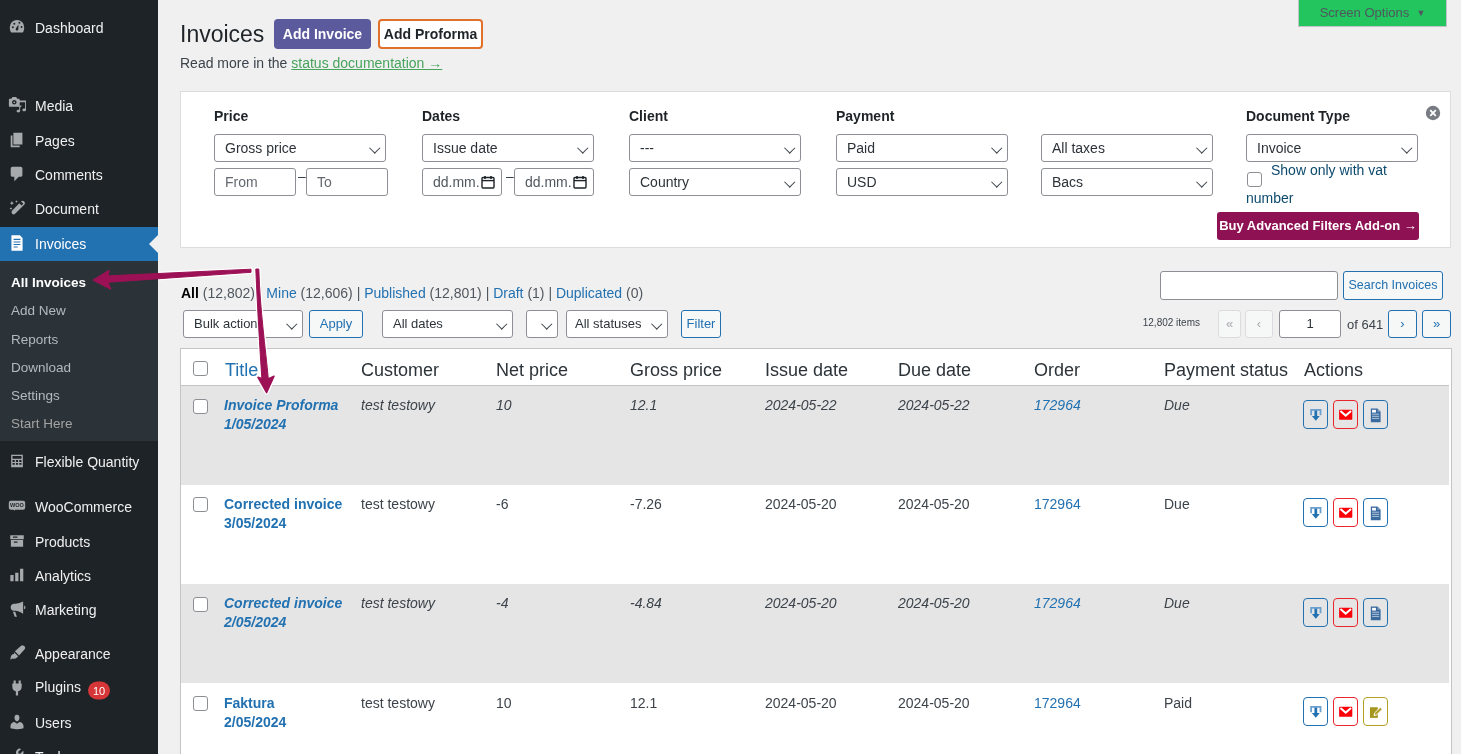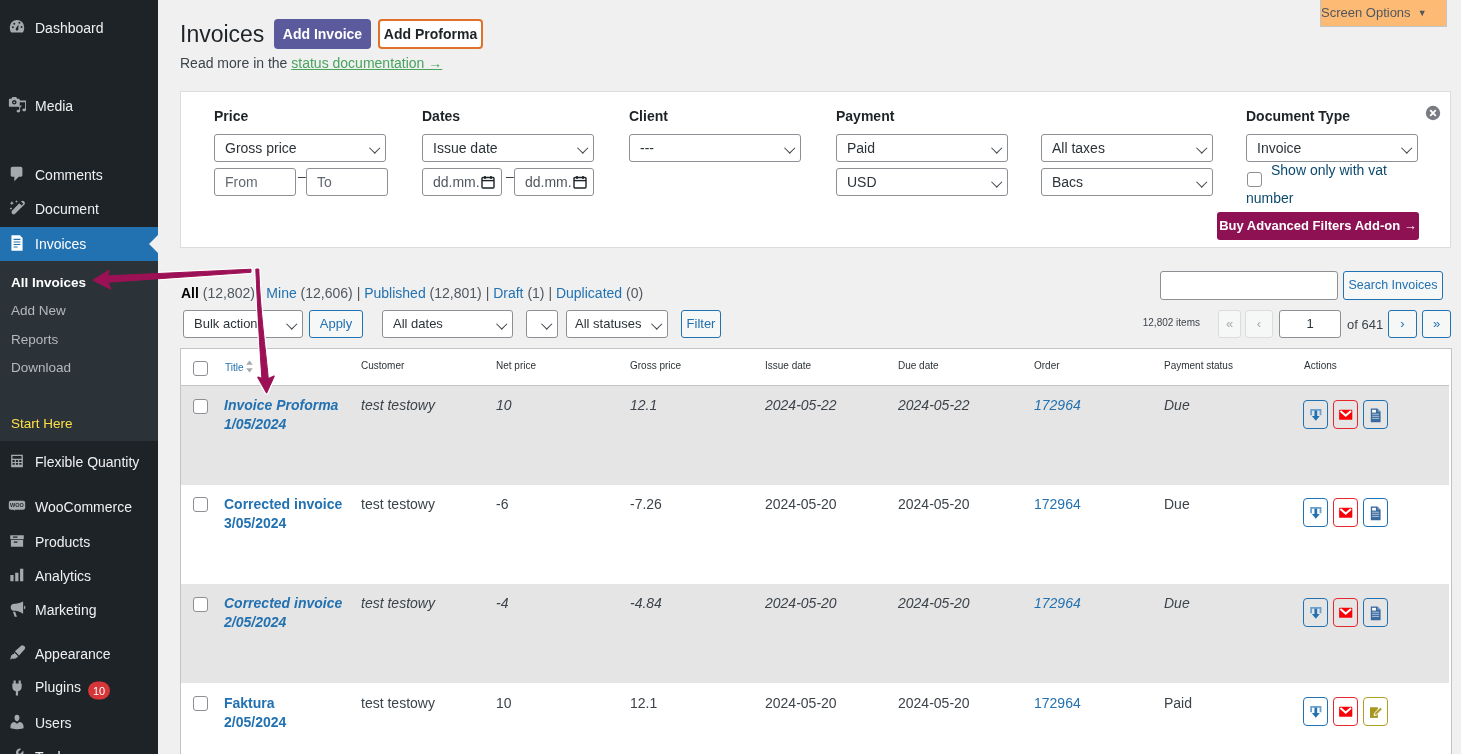--- a/index.html
+++ b/index.html
@@ -11,26 +11,26 @@
 .mitem { position:absolute; left:0; width:158px; height:34px; font-size:14px; color:#f0f0f1; }
 .mitem .ic { position:absolute; left:8px; top:7px; width:18px; height:18px; color:#a7aaad; }
 .mitem .lb { position:absolute; left:35px; top:50%; transform:translateY(-50%); white-space:nowrap; }
 .mitem.active { background:#2271b1; color:#fff; }
 .mitem.active .ic { color:#fff; }
 .mitem.active:after { content:""; position:absolute; right:0; top:50%; margin-top:-9px; border:9px solid transparent; border-right-color:#f0f0f1; }
 #submenu { position:absolute; left:0; top:261px; width:158px; height:180px; background:#2c3338; }
 .smitem { position:absolute; left:0; width:158px; height:28px; font-size:13.5px; color:#b4b9be; }
 .smitem .lb { position:absolute; left:11px; top:50%; transform:translateY(-50%); white-space:nowrap; }
 .smitem.cur { color:#fff; font-weight:bold; }
-.smitem.green { color:#fde047;text-decoration:underline; }
+.smitem.green { color:#a3a3a3;text-decoration:underline; }
 .badge { display:inline-block; background:#d63638; color:#fff; border-radius:9px; font-size:11px; height:18px; line-height:18px; padding:0 5px; min-width:8px; text-align:center; margin-left:7px; vertical-align:-3px; }
 
 
 #content { position:absolute; left:158px; top:0; width:1303px; height:754px; }
-#screenopts { position:absolute; right:14px; top:0; width:127px; height:27px; background:#fdba74; border:1px solid #c3c4c7; border-top:none; font-size:13px; color:#50575e; line-height:26px; }
+#screenopts { position:absolute; right:14px; top:0; width:149px; height:27px; background:#22c55e; border:1px solid #c3c4c7; border-top:none; font-size:13px; color:#50575e; text-align:center; line-height:26px; }
 h1 { position:absolute; left:22px; top:19px; font-size:23px; font-weight:400; color:#1d2327; line-height:30px; }
 .pbtn { position:absolute; top:19px; height:30px; border-radius:4px; font-weight:bold; font-size:14px; line-height:28px; text-align:center; }
 #btn-addinv { left:116px; width:97px; background:#5b5a9d; color:#fff; line-height:30px; }
 #btn-addpro { left:220px; width:105px; background:#fff; color:#1d2327; border:2px solid #e0702a; line-height:26px; }
 #readmore { position:absolute; left:22px; top:55px; font-size:14px; color:#3c434a; }
 #readmore a { color:#48a35c; text-decoration:underline; }
 
 
 #fpanel { position:absolute; left:22px; top:91px; width:1271px; height:157px; background:#fff; border:1px solid #dcdcde; }
 .flabel { position:absolute; font-weight:bold; font-size:14px; color:#1d2327; }
@@ -52,21 +52,21 @@
 
 .cbtn { position:absolute; top:310px; height:28px; background:#f6f7f7; border:1px solid #2271b1; border-radius:3px; color:#2271b1; text-align:center; line-height:26px; font-size:13px; }
 #itemscount { position:absolute; left:930px; top:317px; width:112px; text-align:right; font-size:10px; color:#3c434a; }
 .pgbox { position:absolute; top:310px; height:28px; border-radius:3px; font-size:13px; text-align:center; line-height:26px; }
 .pgdis { background:#f6f7f7; border:1px solid #dcdcde; color:#a7aaad; }
 .pgen { background:#f6f7f7; border:1px solid #2271b1; color:#2271b1; }
 
 
 #table { position:absolute; left:22px; top:348px; width:1271.5px; height:420px; background:#fff; border:1px solid #c3c4c7; border-bottom:none; }
 #thead { position:absolute; left:0; top:0; width:1268px; height:36.5px; background:#fff; border-bottom:1px solid #c3c4c7; }
-.th { position:absolute; top:11px; font-size:10px; color:#2c3338; }
+.th { position:absolute; top:11px; font-size:18px; color:#2c3338; }
 .row { position:absolute; left:0; width:1268px; height:99.5px; }
 .row.alt { background:#e5e5e5;font-style:italic; }
 .cell { position:absolute; top:11.5px; font-size:14px; color:#3c434a; }
 .rtitle { position:absolute; left:43px; top:10.5px; font-size:14px; font-weight:bold; color:#2271b1; line-height:19px; }
 .cb { position:absolute; width:15px; height:15px; background:#fff; border:1px solid #8c8f94; border-radius:3px; }
 .olink { color:#2271b1; }
 .abtn { position:absolute; top:14px; width:25px; height:29px; border-radius:4px; background:transparent; }
 .abtn svg { position:absolute; left:4px; top:6px; }
 
 .ab-dl { border:1px solid #2271b1; }
@@ -111,20 +111,26 @@
         <path fill-rule="evenodd" d="M10 2.2a8 8 0 00-8 8c0 2.2.4 4.2 1.6 6h12.8c1.2-1.8 1.6-3.8 1.6-6a8 8 0 00-8-8zm-4.6 9.3a1.1 1.1 0 110-2.2 1.1 1.1 0 010 2.2zM7 7.6a1.1 1.1 0 110-2.2 1.1 1.1 0 010 2.2zm4.5 5.3c-.5 1-1.4 1.4-2.2 1s-.9-1.5-.4-2.5l2.7-4.2-.1 5.7zm1.2-6.4a1.1 1.1 0 110-2.2 1.1 1.1 0 010 2.2zm2.4 4.6a1.1 1.1 0 110-2.2 1.1 1.1 0 010 2.2z"></path>
       </svg>
       <span class="lb">Dashboard</span>
     </div>
   <div class="mitem" style="top:89px">
       <svg class="ic" viewBox="0 0 20 20" fill="currentColor">
         <path d="M13 11V4c0-.55-.45-1-1-1h-1.67L9 1H5L3.67 3H2c-.55 0-1 .45-1 1v7c0 .55.45 1 1 1h10c.55 0 1-.45 1-1zM7 4.5c1.38 0 2.5 1.12 2.5 2.5S8.38 9.5 7 9.5 4.5 8.38 4.5 7s1.12-2.5 2.5-2.5zM7 8c.55 0 1-.45 1-1s-.45-1-1-1-1 .45-1 1 .45 1 1 1zm12-3h-7.5c.32.31.5.74.5 1.19V7h7v7.24c-.29-.14-.62-.24-1-.24-1.1 0-2 .67-2 1.5s.9 1.5 2 1.5 2-.67 2-1.5V5zm-4 6.5v-1.25l-2.5.75v4.49c-.29-.15-.62-.24-1-.24-1.1 0-2 .67-2 1.5s.9 1.5 2 1.5 2-.67 2-1.5v-3.85z"></path>
       </svg>
       <span class="lb">Media</span>
     </div>
+  <div class="mitem" style="top:124px">
+      <svg class="ic" viewBox="0 0 20 20" fill="currentColor">
+        <path d="M6 15V2h10v13H6zm-1 1h8v2H3V5h2v11z"></path>
+      </svg>
+      <span class="lb">Pages</span>
+    </div>
   <div class="mitem" style="top:158px">
       <svg class="ic" viewBox="0 0 20 20" fill="currentColor">
         <path d="M5 2h9c1.1 0 2 .9 2 2v7c0 1.1-.9 2-2 2h-2l-5 5v-5H5c-1.1 0-2-.9-2-2V4c0-1.1.9-2 2-2z"></path>
       </svg>
       <span class="lb">Comments</span>
     </div>
   <div class="mitem" style="top:192px">
       <svg class="ic" viewBox="0 0 20 20" fill="currentColor">
         <path d="M14.8 2.6a2.5 2.5 0 013.5 3.5L7.9 16.5a2.5 2.5 0 01-3.5-3.5zM12.6 4.8l2.5 2.5 1.9-1.9-2.5-2.5z"></path>
         <path d="M4.3 2.2l.8 1.6 1.6.8-1.6.8-.8 1.6-.8-1.6-1.6-.8 1.6-.8zM9.4 1.3l.5 1 1 .5-1 .5-.5 1-.5-1-1-.5 1-.5zM3.3 9.1l.5 1 1 .5-1 .5-.5 1-.5-1-1-.5 1-.5z"></path>
@@ -143,20 +149,23 @@
         <span class="lb">All Invoices</span>
       </div>
     <div class="smitem" style="top:35px">
         <span class="lb">Add New</span>
       </div>
     <div class="smitem" style="top:64px">
         <span class="lb">Reports</span>
       </div>
     <div class="smitem" style="top:92px">
         <span class="lb">Download</span>
+      </div>
+    <div class="smitem" style="top:120px">
+        <span class="lb">Settings</span>
       </div>
     <div class="smitem green" style="top:148px">
         <span class="lb">Start Here</span>
       </div>
   </div>
   <div class="mitem" style="top:445px">
       <svg class="ic" viewBox="0 0 20 20" fill="currentColor">
         <path d="M3.5 3h13v14h-13zM5 4.5v3h10v-3zM5 9v2h2.5V9zm3.8 0v2h2.4V9zm3.7 0v2H15V9zM5 12.3v2h2.5v-2zm3.8 0v2h2.4v-2zm3.7 0v2H15v-2z"></path>
       </svg>
       <span class="lb">Flexible Quantity</span>
@@ -244,20 +253,21 @@
           <rect x="1" y="2.5" width="12" height="10.5" rx="1" fill="none" stroke="#1d2327" stroke-width="1.4"></rect>
           <path d="M1 5.6h12" stroke="#1d2327" stroke-width="1.4"></path>
           <path d="M4 1v3M10 1v3" stroke="#1d2327" stroke-width="1.6"></path>
         </svg></div>
     <div style="position:absolute; left:325px; top:76px; color:#3c434a">–</div>
     <div class="inp" style="left:333px; top:76px; width:80px; color:#50575e">dd.mm. <svg style="position:absolute;right:6px;top:6px" width="14" height="14" viewBox="0 0 14 14">
           <rect x="1" y="2.5" width="12" height="10.5" rx="1" fill="none" stroke="#1d2327" stroke-width="1.4"></rect>
           <path d="M1 5.6h12" stroke="#1d2327" stroke-width="1.4"></path>
           <path d="M4 1v3M10 1v3" stroke="#1d2327" stroke-width="1.6"></path>
         </svg></div>
+    <div class="sel" style="left:448px; top:76px; width:172px">Country</div>
     <div class="sel" style="left:655px; top:76px; width:172px">USD</div>
     <div class="sel" style="left:860px; top:76px; width:172px">Bacs</div>
     <div class="cb" style="left:1066px; top:80px"></div>
     <div style="position:absolute; left:1065px; top:64px; width:185px; line-height:28px; color:#0c4a6e; text-indent:25px">Show only with vat number</div>
     <div id="buybtn">Buy Advanced Filters Add-on →</div>
   </div>
 
   <div id="tabs"><span class="cur">All</span> <span class="cnt">(12,802)</span> <span class="cnt">|</span> <a>Mine</a> <span class="cnt">(12,606)</span> <span class="cnt">|</span> <a>Published</a> <span class="cnt">(12,801)</span> <span class="cnt">|</span> <a>Draft</a> <span class="cnt">(1)</span> <span class="cnt">|</span> <a>Duplicated</a> <span class="cnt">(0)</span></div>
   <div id="searchbox"></div>
   <div id="searchbtn">Search Invoices</div>

